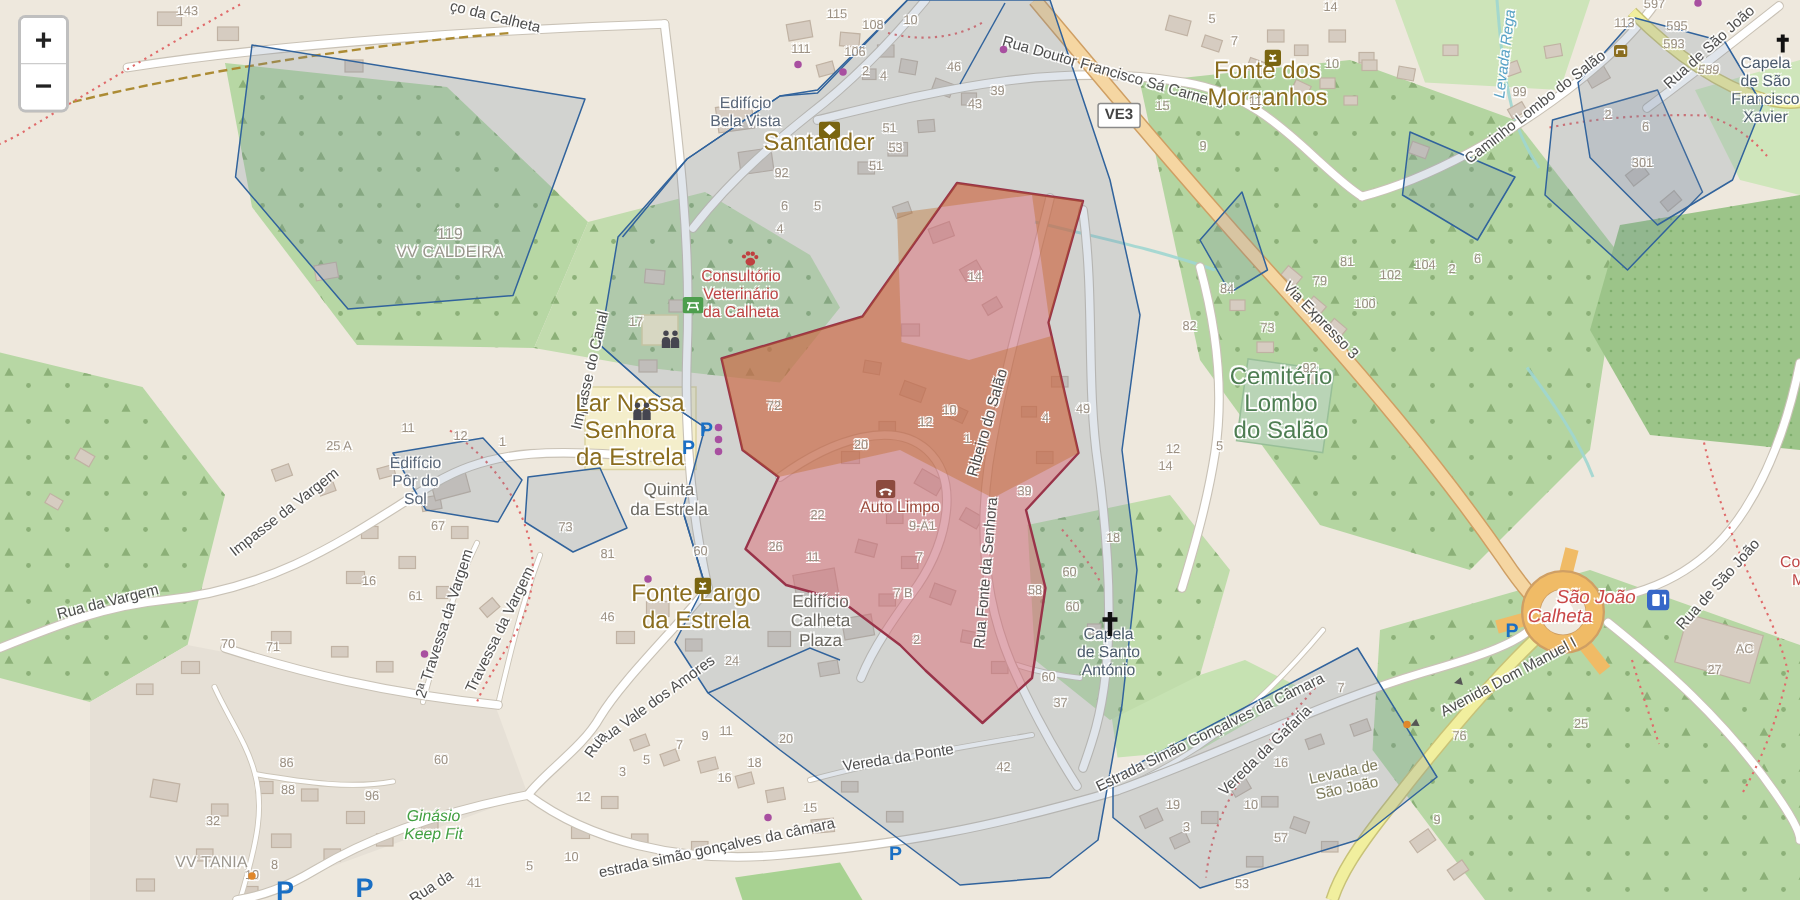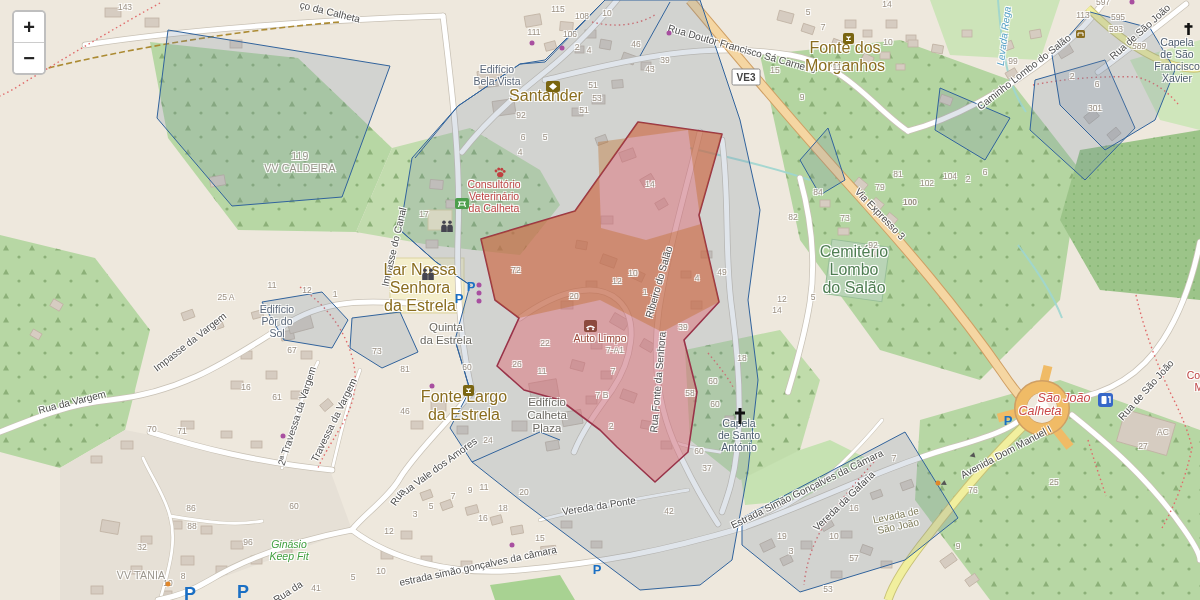--- a/index.html
+++ b/index.html
@@ -444,21 +444,21 @@
       <span class="lbl hn" style="left: 1139px; top: 47px; transform: translate(-50%, -50%); position: absolute; font-style: italic;">589</span>
       <span class="lbl hn" style="left: 1013px; top: 62px; transform: translate(-50%, -50%); position: absolute;">99</span>
       <span class="lbl hn" style="left: 1072px; top: 77px; transform: translate(-50%, -50%); position: absolute;">2</span>
       <span class="lbl hn" style="left: 1097px; top: 85px; transform: translate(-50%, -50%); position: absolute;">6</span>
       <span class="lbl hn" style="left: 1095px; top: 109px; transform: translate(-50%, -50%); position: absolute;">301</span>
       <span class="lbl hn" style="left: 818px; top: 193px; transform: translate(-50%, -50%); position: absolute;">84</span>
       <span class="lbl hn" style="left: 898px; top: 175px; transform: translate(-50%, -50%); position: absolute;">81</span>
       <span class="lbl hn" style="left: 880px; top: 188px; transform: translate(-50%, -50%); position: absolute;">79</span>
       <span class="lbl hn" style="left: 793px; top: 218px; transform: translate(-50%, -50%); position: absolute;">82</span>
       <span class="lbl hn" style="left: 845px; top: 219px; transform: translate(-50%, -50%); position: absolute;">73</span>
-      <span class="lbl hn" style="left: 910px; top: 203px; transform: translate(-50%, -50%); position: absolute; font-weight: bold;">100</span>
+      <span class="lbl hn" style="left: 910px; top: 203px; transform: translate(-50%, -50%); position: absolute;">100</span>
       <span class="lbl hn" style="left: 927px; top: 184px; transform: translate(-50%, -50%); position: absolute;">102</span>
       <span class="lbl hn" style="left: 950px; top: 177px; transform: translate(-50%, -50%); position: absolute;">104</span>
       <span class="lbl hn" style="left: 968px; top: 180px; transform: translate(-50%, -50%); position: absolute;">2</span>
       <span class="lbl hn" style="left: 985px; top: 173px; transform: translate(-50%, -50%); position: absolute;">6</span>
       <span class="lbl hn" style="left: 873px; top: 246px; transform: translate(-50%, -50%); position: absolute;">92</span>
       <span class="lbl hn" style="left: 813px; top: 298px; transform: translate(-50%, -50%); position: absolute;">5</span>
       <span class="lbl hn" style="left: 523px; top: 138px; transform: translate(-50%, -50%); position: absolute;">6</span>
       <span class="lbl hn" style="left: 520px; top: 153px; transform: translate(-50%, -50%); position: absolute;">4</span>
       <span class="lbl hn" style="left: 545px; top: 138px; transform: translate(-50%, -50%); position: absolute;">5</span>
       <span class="lbl hn" style="left: 388px; top: 215px; transform: translate(-50%, -50%); position: absolute; margin-left: 36px;">17</span>
@@ -469,21 +469,21 @@
       <span class="lbl hn" style="left: 645px; top: 293px; transform: translate(-50%, -50%); position: absolute;">1</span>
       <span class="lbl hn" style="left: 697px; top: 279px; transform: translate(-50%, -50%); position: absolute;">4</span>
       <span class="lbl hn" style="left: 722px; top: 273px; transform: translate(-50%, -50%); position: absolute;">49</span>
       <span class="lbl hn" style="left: 683px; top: 328px; transform: translate(-50%, -50%); position: absolute;">39</span>
       <span class="lbl hn" style="left: 782px; top: 300px; transform: translate(-50%, -50%); position: absolute;">12</span>
       <span class="lbl hn" style="left: 777px; top: 311px; transform: translate(-50%, -50%); position: absolute;">14</span>
       <span class="lbl hn" style="left: 742px; top: 359px; transform: translate(-50%, -50%); position: absolute;">18</span>
       <span class="lbl hn" style="left: 713px; top: 382px; transform: translate(-50%, -50%); position: absolute;">60</span>
       <span class="lbl hn" style="left: 690px; top: 394px; transform: translate(-50%, -50%); position: absolute;">58</span>
       <span class="lbl hn" style="left: 715px; top: 405px; transform: translate(-50%, -50%); position: absolute;">60</span>
-      <span class="lbl hn" style="left: 615px; top: 351px; transform: translate(-50%, -50%); position: absolute;">7-A1</span>
+      <span class="lbl hn" style="left: 615px; top: 351px; transform: translate(-50%, -50%); position: absolute;">9-A1</span>
       <span class="lbl hn" style="left: 613px; top: 372px; transform: translate(-50%, -50%); position: absolute;">7</span>
       <span class="lbl hn" style="left: 602px; top: 396px; transform: translate(-50%, -50%); position: absolute;">7 B</span>
       <span class="lbl hn" style="left: 650px; top: 185px; transform: translate(-50%, -50%); position: absolute;">14</span>
       <span class="lbl hn" style="left: 545px; top: 344px; transform: translate(-50%, -50%); position: absolute;">22</span>
       <span class="lbl hn" style="left: 517px; top: 365px; transform: translate(-50%, -50%); position: absolute;">26</span>
       <span class="lbl hn" style="left: 542px; top: 372px; transform: translate(-50%, -50%); position: absolute;">11</span>
       <span class="lbl hn" style="left: 467px; top: 368px; transform: translate(-50%, -50%); position: absolute;">60</span>
       <span class="lbl hn" style="left: 377px; top: 352px; transform: translate(-50%, -50%); position: absolute;">73</span>
       <span class="lbl hn" style="left: 405px; top: 370px; transform: translate(-50%, -50%); position: absolute;">81</span>
       <span class="lbl hn" style="left: 226px; top: 298px; transform: translate(-50%, -50%); position: absolute;">25 A</span>
@@ -508,21 +508,21 @@
       <span class="lbl hn" style="left: 503px; top: 509px; transform: translate(-50%, -50%); position: absolute;">18</span>
       <span class="lbl hn" style="left: 483px; top: 519px; transform: translate(-50%, -50%); position: absolute;">16</span>
       <span class="lbl hn" style="left: 540px; top: 539px; transform: translate(-50%, -50%); position: absolute;">15</span>
       <span class="lbl hn" style="left: 415px; top: 515px; transform: translate(-50%, -50%); position: absolute;">3</span>
       <span class="lbl hn" style="left: 431px; top: 507px; transform: translate(-50%, -50%); position: absolute;">5</span>
       <span class="lbl hn" style="left: 389px; top: 532px; transform: translate(-50%, -50%); position: absolute;">12</span>
       <span class="lbl hn" style="left: 381px; top: 572px; transform: translate(-50%, -50%); position: absolute;">10</span>
       <span class="lbl hn" style="left: 353px; top: 578px; transform: translate(-50%, -50%); position: absolute;">5</span>
       <span class="lbl hn" style="left: 191px; top: 509px; transform: translate(-50%, -50%); position: absolute;">86</span>
       <span class="lbl hn" style="left: 192px; top: 527px; transform: translate(-50%, -50%); position: absolute;">88</span>
-      <span class="lbl hn" style="left: 248px; top: 531px; transform: translate(-50%, -50%); position: absolute; margin-top: 12px;">96</span>
+      <span class="lbl hn" style="left: 248px; top: 531px; transform: translate(-50%, -50%); position: absolute;">96</span>
       <span class="lbl hn" style="left: 142px; top: 548px; transform: translate(-50%, -50%); position: absolute;">32</span>
       <span class="lbl hn" style="left: 168px; top: 584px; transform: translate(-50%, -50%); position: absolute;">10</span>
       <span class="lbl hn" style="left: 183px; top: 577px; transform: translate(-50%, -50%); position: absolute;">8</span>
       <span class="lbl hn" style="left: 294px; top: 507px; transform: translate(-50%, -50%); position: absolute;">60</span>
       <span class="lbl hn" style="left: 316px; top: 589px; transform: translate(-50%, -50%); position: absolute;">41</span>
       <span class="lbl hn" style="left: 782px; top: 537px; transform: translate(-50%, -50%); position: absolute;">19</span>
       <span class="lbl hn" style="left: 834px; top: 537px; transform: translate(-50%, -50%); position: absolute;">10</span>
       <span class="lbl hn" style="left: 854px; top: 509px; transform: translate(-50%, -50%); position: absolute;">16</span>
       <span class="lbl hn" style="left: 894px; top: 459px; transform: translate(-50%, -50%); position: absolute;">7</span>
       <span class="lbl hn" style="left: 791px; top: 552px; transform: translate(-50%, -50%); position: absolute;">3</span>

